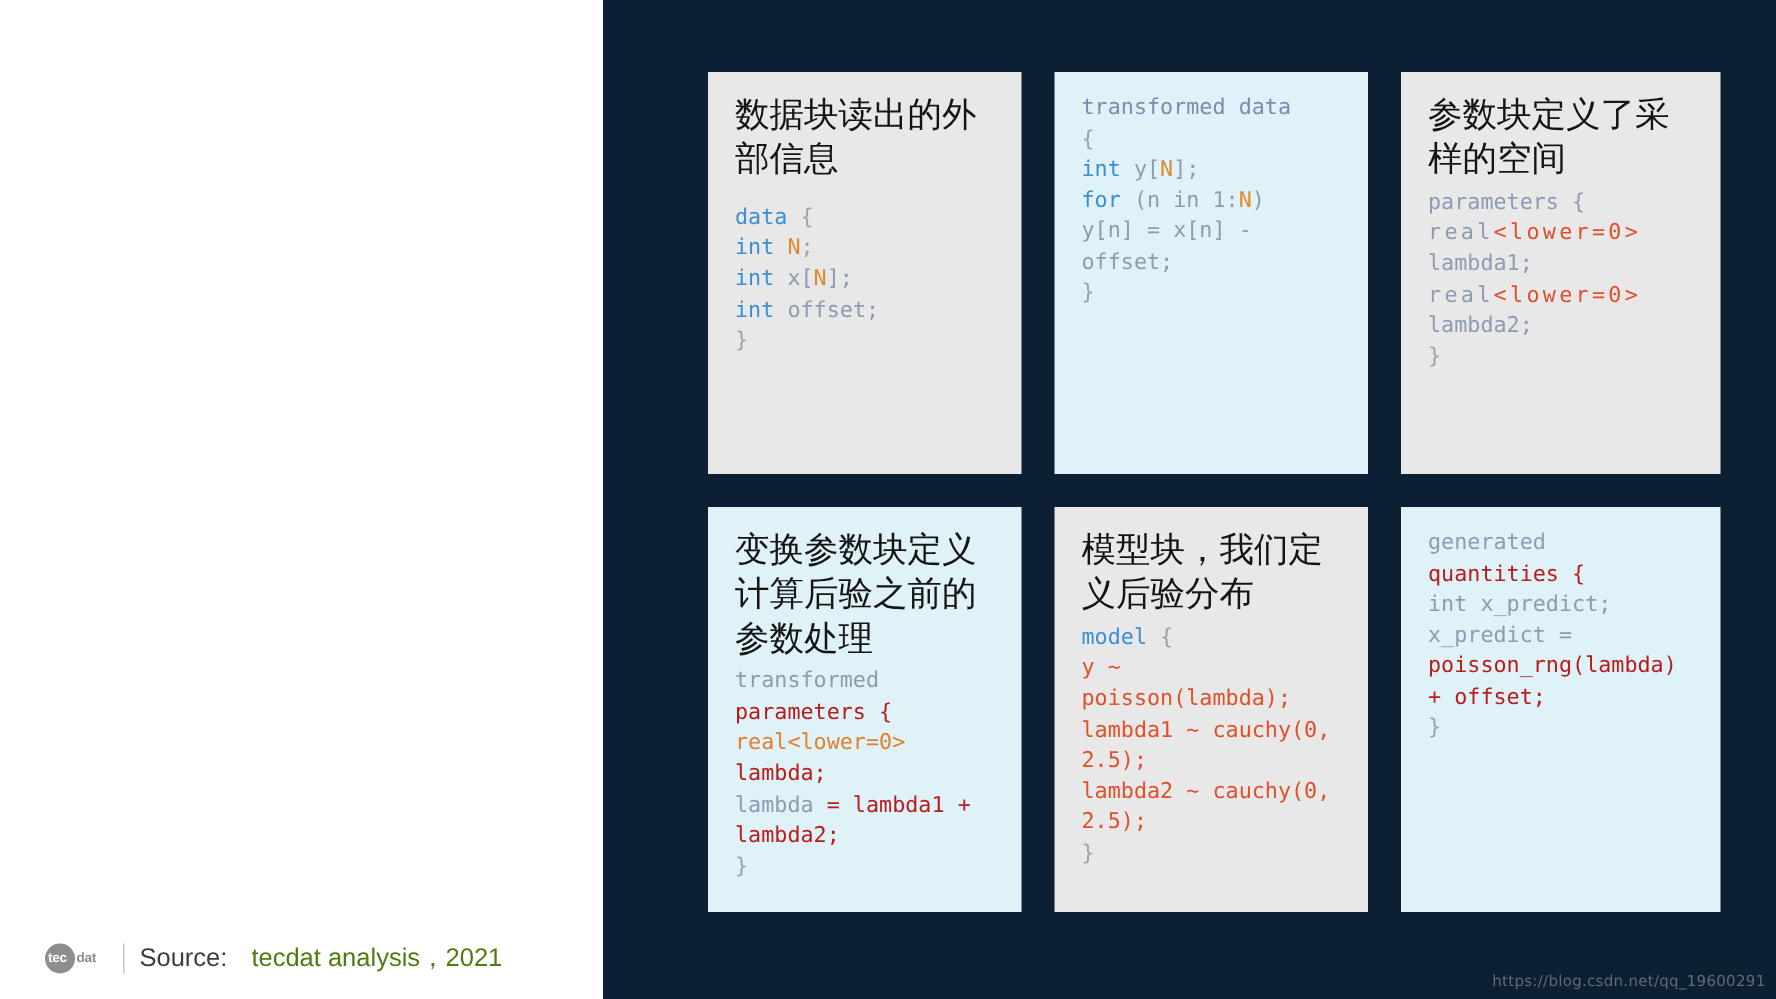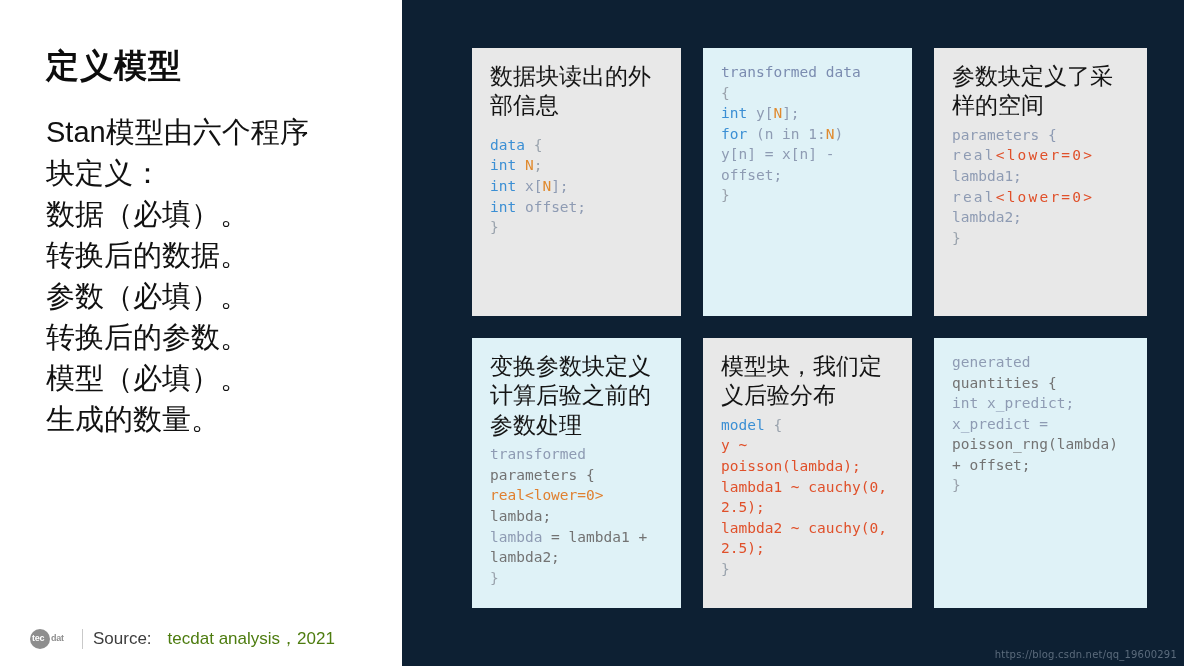--- a/index.html
+++ b/index.html
@@ -79,51 +79,38 @@
   }
   .code .ln{display:block;}
 
   
   .c-key    {color:#3b8fd4;}   
   .c-kw2    {color:#7b8cb0;}   
   .c-var    {color:#8e9bb3;}   
   .c-punct  {color:#9aa3ad;}   
   .c-num    {color:#e08a2e;}   
   .c-red    {color:#e0502a;}   
-  .c-tan    {color:#737373;}   
+  .c-tan    {color:#b91c1c;}   
   .c-orange2{color:#e08030;}
   .sp{letter-spacing:2.2px;}
 
   .watermark{
     position:absolute;right:10px;bottom:6px;
     font-size:10px;color:#5b6b7c;
     font-family:"DejaVu Sans",sans-serif;
     letter-spacing:0.2px;
     text-align:center;
   }
 </style>
 </head>
 <body>
 
 <div class="slide">
 
   <div class="left">
-    <div class="left-inner">
-      <h1 class="slide-title">定义模型</h1>
-      <div class="body-list">
-          <p>Stan模型由六个程序</p>
-          <p>块定义：</p>
-          <p>数据（必填）。</p>
-          <p>转换后的数据。</p>
-          <p>参数（必填）。</p>
-          <p>转换后的参数。</p>
-          <p>模型（必填）。</p>
-          <p>生成的数量。</p>
-        </div>
-    </div>
 
     <div class="source-bar">
       <span class="logo">
         <span class="circ"></span>
         <span class="tec">tec</span>
         <span class="dat">dat</span>
       </span>
       <span class="vrule"></span>
       <span class="src-strong">Source:</span>
       <span class="src-rest">tecdat analysis，2021</span>

